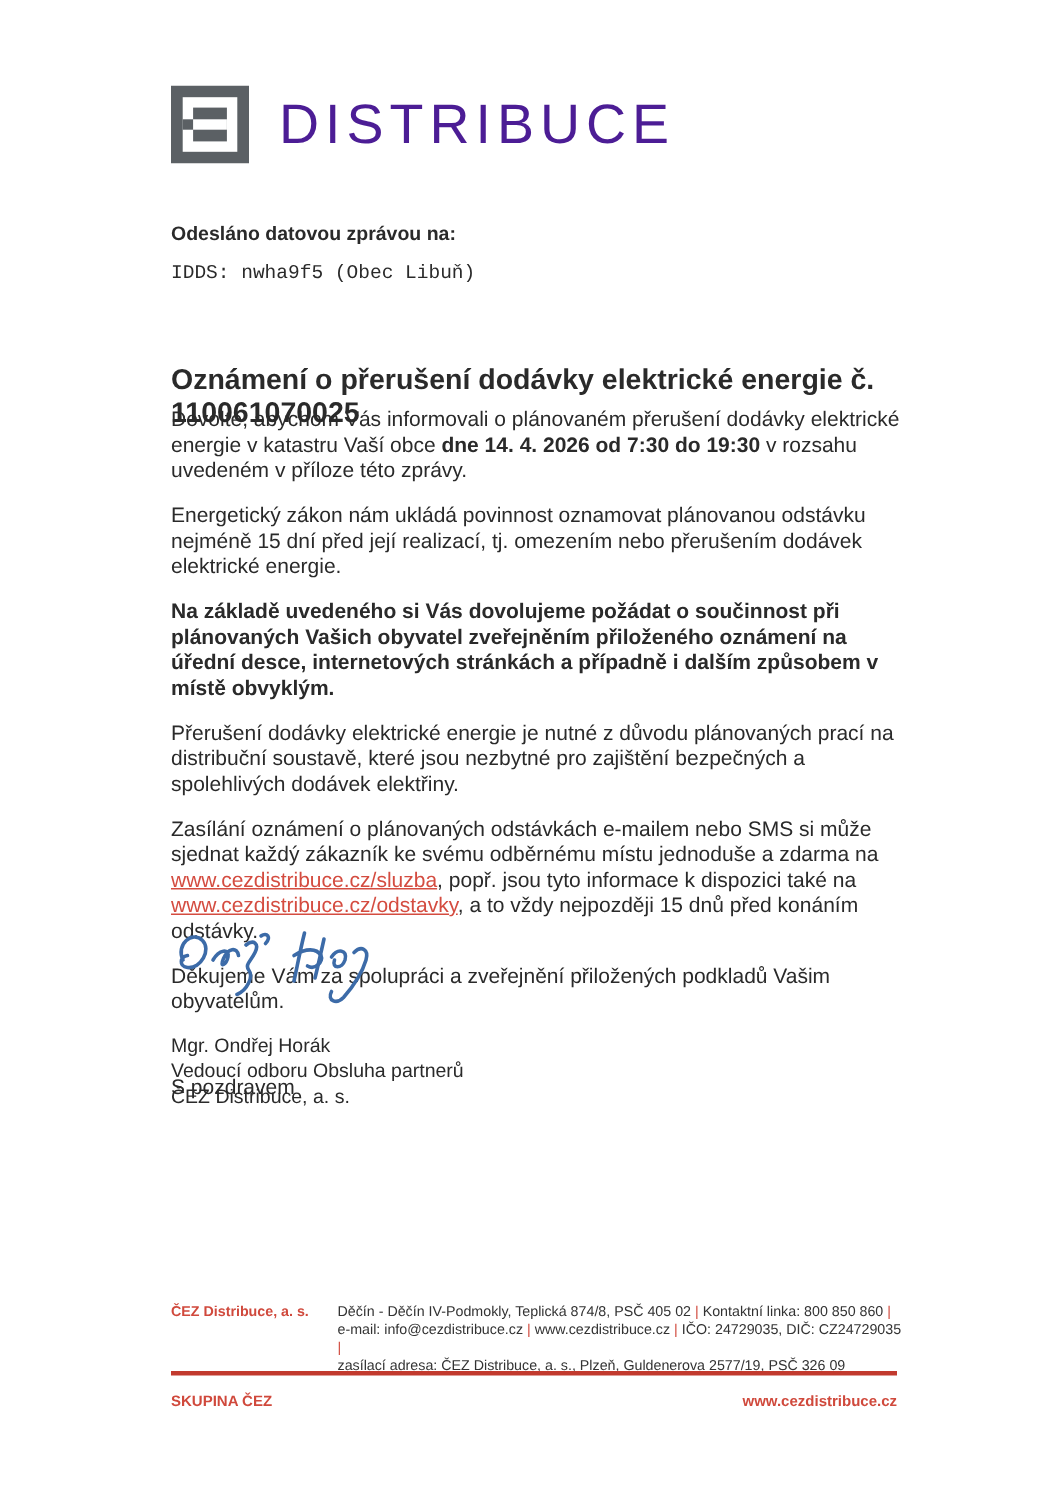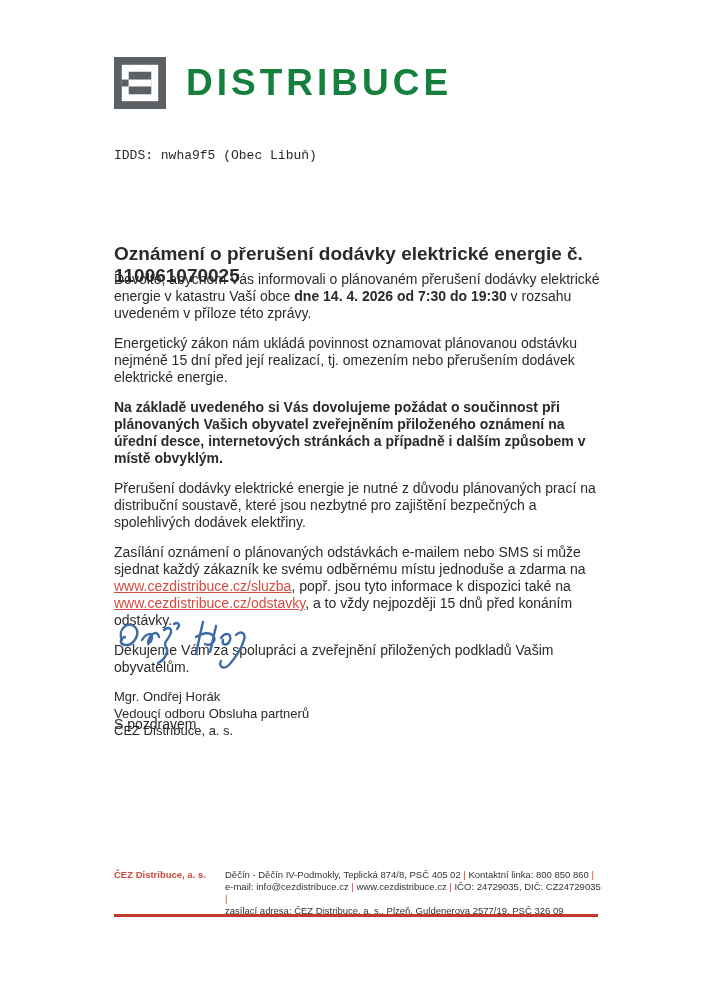--- a/index.html
+++ b/index.html
@@ -8,22 +8,22 @@
     width:707px;height:1000px;
     background:#ffffff;
     font-family:"Liberation Sans", sans-serif;
     color:#2a2a2a;
     overflow:hidden;
   }
   
   .letterhead{position:absolute;top:57px;left:114px;display:flex;align-items:center;gap:20px;}
   .logo-mark{display:block;}
   .wordmark{
-    font-size:37px;font-weight:bold;letter-spacing:4px;
-    color:#15803d;line-height:52px;
+    font-size:37px;font-weight:normal;letter-spacing:4px;
+    color:#4c1d95;line-height:52px;
   }
   
   .delivery{position:absolute;top:148px;left:114px;width:490px;}
   .delivery-heading{font-size:13px;font-weight:bold;margin:0 0 11px 0;}
   .delivery-recipient{font-size:13px;font-family:Liberation Mono, monospace;}
   
   .subject{position:absolute;top:243px;left:114px;width:497px;font-size:19px;font-weight:bold;}
   
   .body-copy{position:absolute;top:271px;left:114px;width:497px;font-size:14px;line-height:17px;}
   .body-copy p{margin:0 0 13px 0;}
@@ -64,20 +64,21 @@
     <svg class="logo-mark" width="52" height="52" viewBox="0 0 60 60" aria-hidden="true">
       <rect x="0" y="0" width="60" height="60" fill="#5b6064"></rect>
       <rect x="13" y="13" width="34" height="34" fill="none" stroke="#ffffff" stroke-width="8"></rect>
       <rect x="9" y="26" width="8" height="8" fill="#5b6064"></rect>
       <rect x="17" y="26" width="26" height="8" fill="#ffffff"></rect>
     </svg>
     <div class="wordmark">DISTRIBUCE</div>
   </div>
 
   <div class="delivery">
+    <div class="delivery-heading">Odesláno datovou zprávou na:</div>
     <div class="delivery-recipient">IDDS: nwha9f5 (Obec Libuň)</div>
   </div>
 
   <div class="subject">Oznámení o přerušení dodávky elektrické energie č. 110061070025</div>
 
   <div class="body-copy" id="paragraphs">
       <p><span>Dovolte, abychom Vás informovali o plánovaném přerušení dodávky elektrické energie v katastru Vaší obce </span><span class="b">dne 14. 4. 2026 od 7:30 do 19:30</span><span> v rozsahu uvedeném v příloze této zprávy.</span></p>
       <p><span>Energetický zákon nám ukládá povinnost oznamovat plánovanou odstávku nejméně 15 dní před její realizací, tj. omezením nebo přerušením dodávek elektrické energie.</span></p>
       <p class="bold"><span>Na základě uvedeného si Vás dovolujeme požádat o součinnost při plánovaných Vašich obyvatel zveřejněním přiloženého oznámení na úřední desce, internetových stránkách a případně i dalším způsobem v místě obvyklým.</span></p>
       <p><span>Přerušení dodávky elektrické energie je nutné z důvodu plánovaných prací na distribuční soustavě, které jsou nezbytné pro zajištění bezpečných a spolehlivých dodávek elektřiny.</span></p>
@@ -105,14 +106,18 @@
     <div>ČEZ Distribuce, a. s.</div>
   </div>
 
   <div class="footer-company">ČEZ Distribuce, a. s.</div>
   <div class="footer-lines" id="footer-lines">
       <div>Děčín - Děčín IV-Podmokly, Teplická 874/8, PSČ 405 02 <span class="pipe">|</span> Kontaktní linka: 800 850 860 <span class="pipe">|</span></div>
       <div>e-mail: info@cezdistribuce.cz <span class="pipe">|</span> www.cezdistribuce.cz <span class="pipe">|</span> IČO: 24729035, DIČ: CZ24729035 <span class="pipe">|</span></div>
       <div>zasílací adresa: ČEZ Distribuce, a. s., Plzeň, Guldenerova 2577/19, PSČ 326 09</div>
     </div>
   <div class="footer-rule"></div>
+  <div class="footer-bottom">
+    <span>SKUPINA ČEZ</span>
+    <span>www.cezdistribuce.cz</span>
+  </div>
 
 </div>
 
 </body></html>

